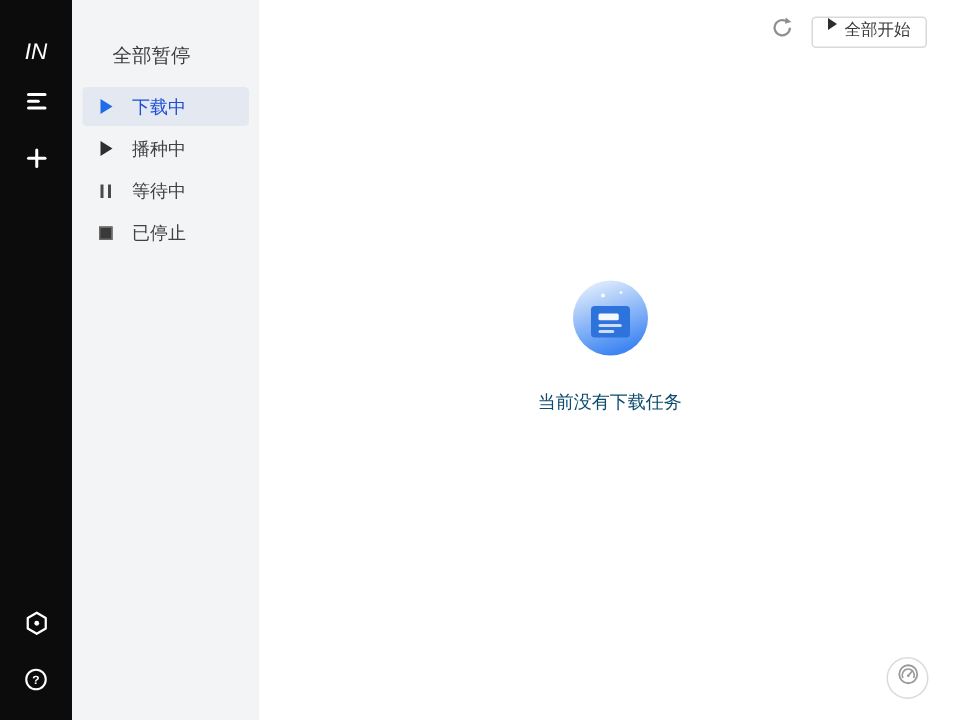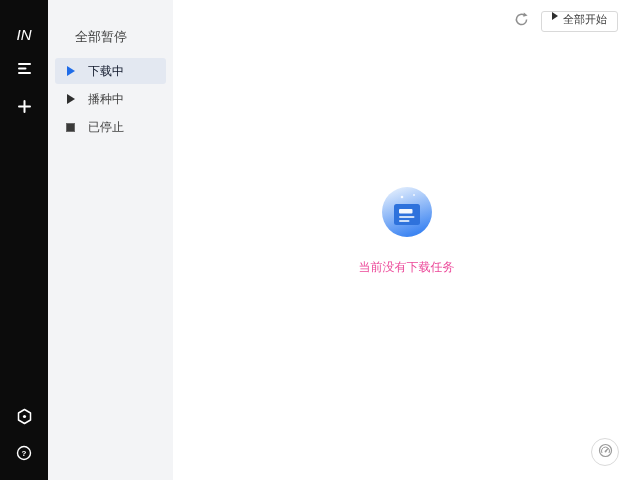--- a/index.html
+++ b/index.html
@@ -36,21 +36,21 @@
     position: absolute; top: 28px; left: 27px;
     font-size: 13px; color: #3c3c3c;
   }
   .nav { position: absolute; top: 58px; left: 0; right: 0; }
   .nav-item {
     height: 26px; margin: 0 7px 2px 7px; border-radius: 3px;
     display: flex; align-items: center; padding-left: 10px;
     font-size: 12px; color: #414141; cursor: pointer;
   }
   .nav-item .nav-ico { width: 11px; display: flex; align-items: center; justify-content: center; margin-right: 12px; }
-  .nav-item.active { background: #e3e8f1; color: #0f172a; }
+  .nav-item.active { background: #e3e8f1; color: #1d4ed8; }
 
   .icon-play {
     width: 0; height: 0;
     border-top: 5px solid transparent; border-bottom: 5px solid transparent;
     border-left: 8px solid #2f2f2f;
   }
   .nav-item.active .icon-play { border-left-color: #1f6ce8; }
   .icon-pause { display: flex; gap: 3px; }
   .icon-pause i { display: block; width: 2px; height: 9px; background: #4a4a4a; }
   .icon-stop { width: 9px; height: 9px; background: #3a3a3a; border: 1px solid #6a6a6a; }
@@ -75,21 +75,21 @@
   .btn-play-glyph {
     width: 0; height: 0;
     border-top: 4px solid transparent; border-bottom: 4px solid transparent;
     border-left: 6px solid #2e2e2e;
   }
   .btn-pause-glyph { display: flex; gap: 2px; }
   .btn-pause-glyph i { display: block; width: 1.5px; height: 8px; background: #2e2e2e; }
 
   
   .empty { position: absolute; top: 186px; left: 0; right: 0; text-align: center; }
-  .empty-msg { margin-top: 17px; font-size: 12px; color: #ec4899; }
+  .empty-msg { margin-top: 17px; font-size: 12px; color: #0c4a6e; }
 
   
   .speed-btn {
     position: absolute; right: 21px; bottom: 14px;
     width: 28px; height: 28px; border: 1px solid #dadada;
     border-radius: 50%; background: #fff;
     display: flex; align-items: center; justify-content: center;
     cursor: pointer;
   }
 </style>
@@ -147,20 +147,29 @@
         <span class="nav-ico">
             <span class="icon-play"></span>
           </span>
         <span>下载中</span>
       </div>
       <div class="nav-item">
         <span class="nav-ico">
             <span class="icon-play"></span>
           </span>
         <span>播种中</span>
+      </div>
+      <div class="nav-item">
+        <span class="nav-ico">
+            <span class="icon-pause">
+              <i></i>
+              <i></i>
+            </span>
+          </span>
+        <span>等待中</span>
       </div>
       <div class="nav-item">
         <span class="nav-ico">
             <span class="icon-stop"></span>
           </span>
         <span>已停止</span>
       </div>
     </div>
   </div>
 

